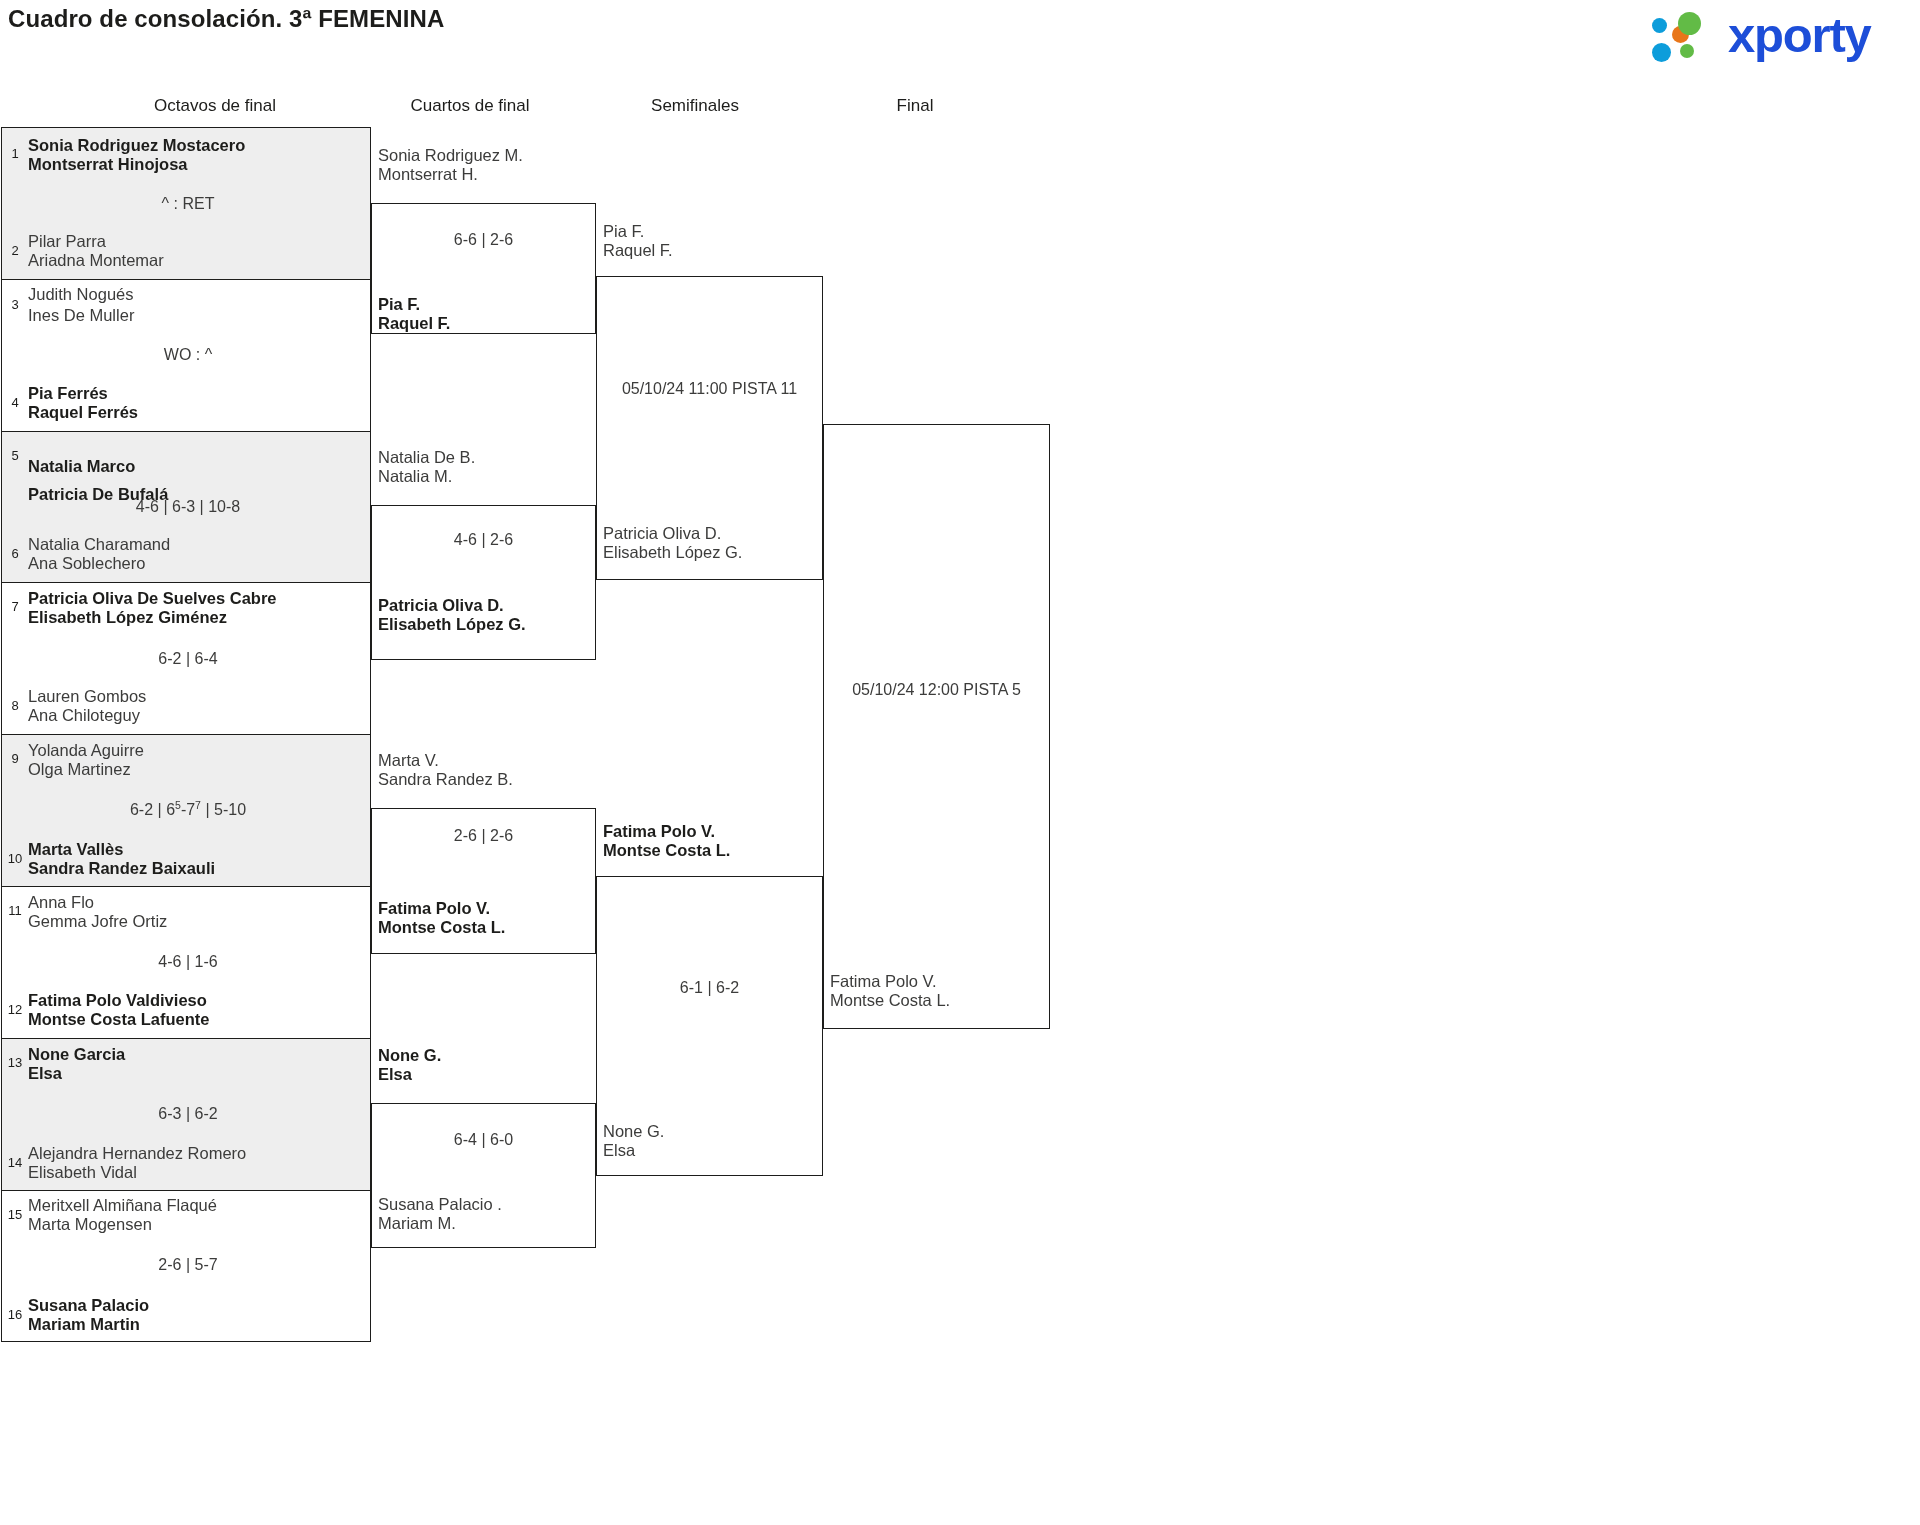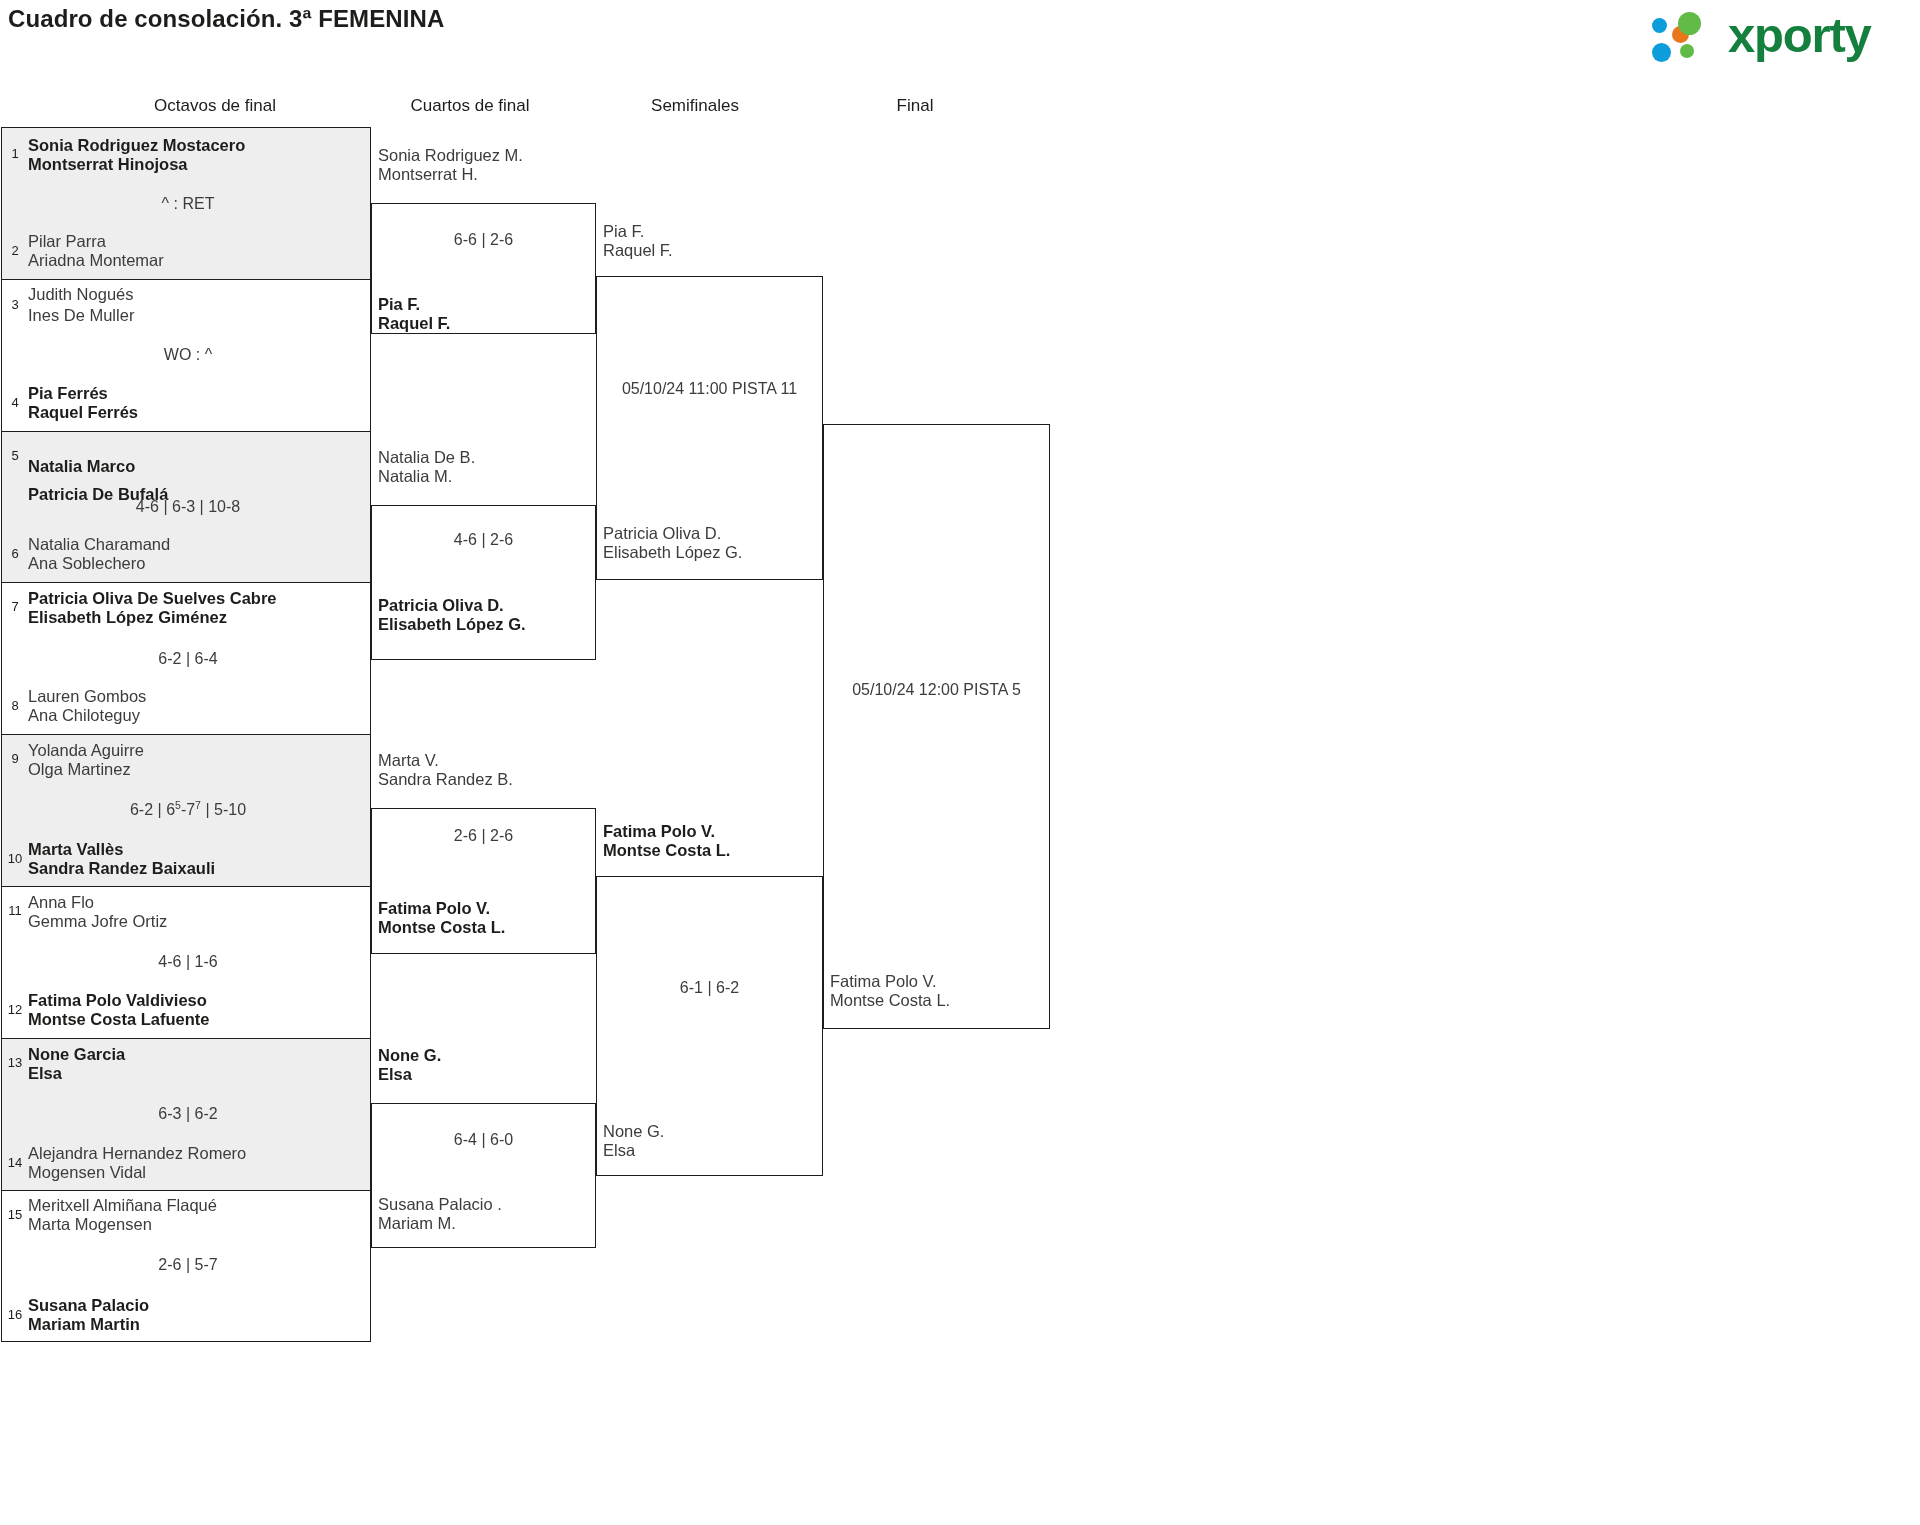--- a/index.html
+++ b/index.html
@@ -154,21 +154,21 @@
   </div>
 
   <div id="logo">
     <div id="logo-dots">
       <span class="dot" style="left:0px;  top:6px;  width:15px; height:15px; background:#0d9ddb;"></span>
       <span class="dot" style="left:20px; top:14px; width:17px; height:17px; background:#e8761a;"></span>
       <span class="dot" style="left:26px; top:0px;  width:23px; height:23px; background:#62bb46;"></span>
       <span class="dot" style="left:0px;  top:31px; width:19px; height:19px; background:#0d9ddb;"></span>
       <span class="dot" style="left:28px; top:32px; width:14px; height:14px; background:#62bb46;"></span>
     </div>
-    <div id="logo-word" style="color:#15803d;">xporty</div>
+    <div id="logo-word" style="color:#1d4ed8;">xporty</div>
   </div>
 </div>
 
 <div class="col-header" style="left:60px;  width:310px;">Octavos de final</div>
 <div class="col-header" style="left:330px; width:280px;">Cuartos de final</div>
 <div class="col-header" style="left:570px; width:250px;">Semifinales</div>
 <div class="col-header" style="left:790px; width:250px;">Final</div>
 
 <div id="bracket">
 
@@ -237,21 +237,21 @@
   <div class="seed" style="top:1002px;">12</div>
   <div class="team win" style="top:991px;">Fatima Polo Valdivieso</div>
   <div class="team win" style="top:1010px;">Montse Costa Lafuente</div>
 
   <div class="seed" style="top:1055px;">13</div>
   <div class="team win" style="top:1045px;">None Garcia</div>
   <div class="team win" style="top:1064px;">Elsa</div>
   <div class="score" style="top:1105px; left:28px; width:320px;">6-3 | 6-2</div>
   <div class="seed" style="top:1155px;">14</div>
   <div class="team lose" style="top:1144px;">Alejandra Hernandez Romero</div>
-  <div class="team lose" style="top:1163px;">Mogensen Vidal</div>
+  <div class="team lose" style="top:1163px;">Elisabeth Vidal</div>
 
   <div class="seed" style="top:1207px;">15</div>
   <div class="team lose" style="top:1196px;">Meritxell Almiñana Flaqué</div>
   <div class="team lose" style="top:1215px;">Marta Mogensen</div>
   <div class="score" style="top:1256px; left:28px; width:320px;">2-6 | 5-7</div>
   <div class="seed" style="top:1307px;">16</div>
   <div class="team win" style="top:1296px;">Susana Palacio</div>
   <div class="team win" style="top:1315px;">Mariam Martin</div>
 
   <div class="mbox" style="left:371px; top:203px;  width:225px; height:131px;"></div>

